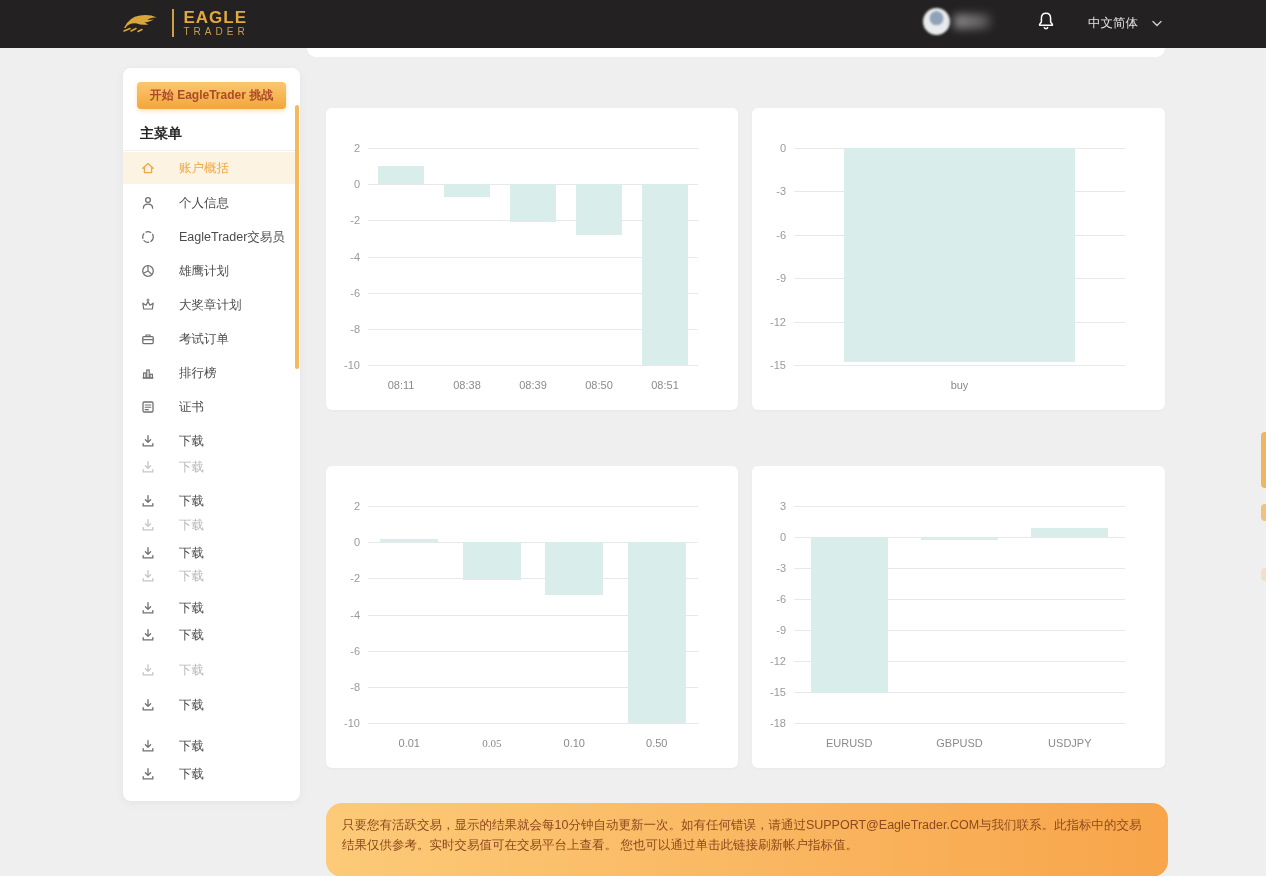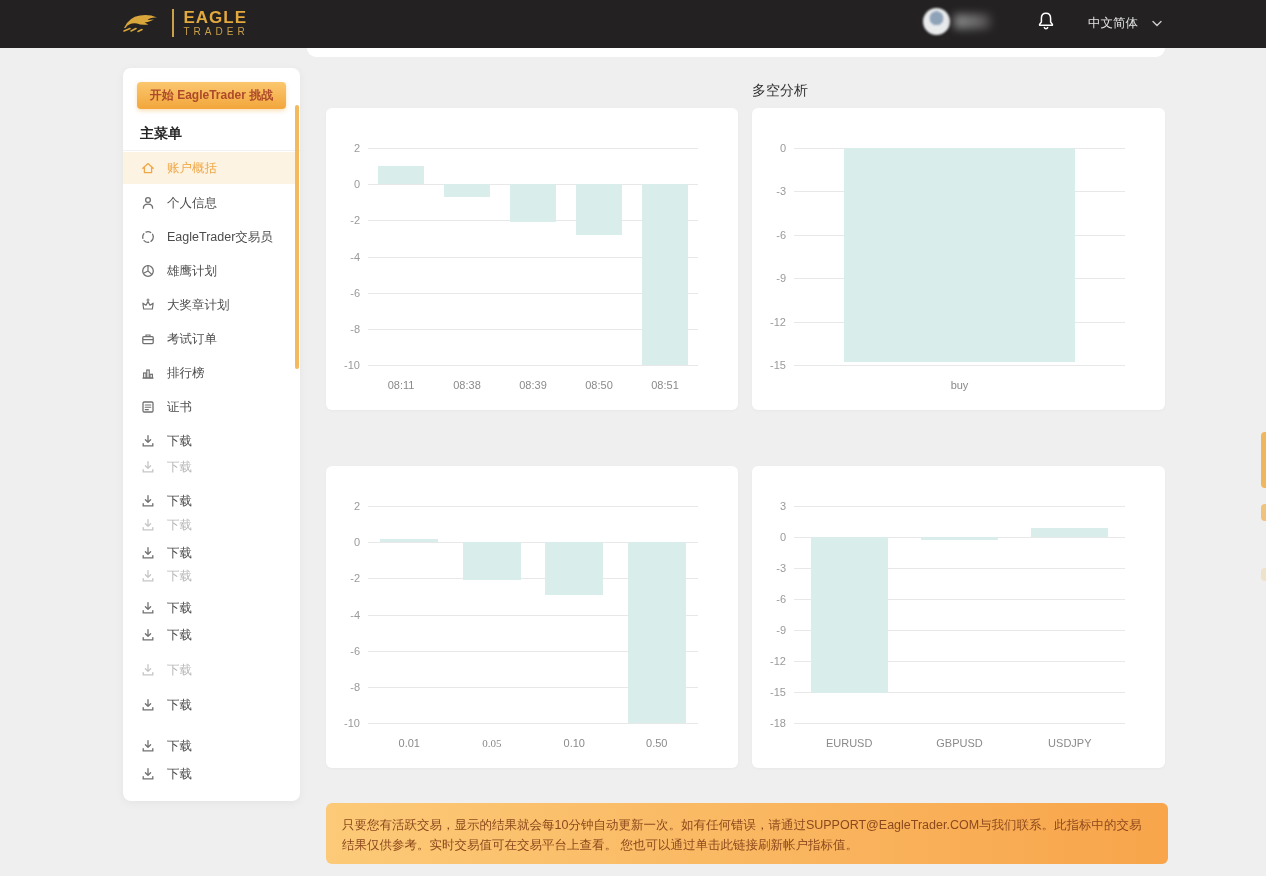--- a/index.html
+++ b/index.html
@@ -26,39 +26,39 @@
           border-radius:0 0 10px 10px; }
 
   
   .sidebar { position:absolute; left:123px; top:68px; width:177px; height:733px; background:#ffffff;
              border-radius:8px; box-shadow:0 2px 10px rgba(0,0,0,.05); }
   .cta-btn { position:absolute; left:14px; top:14px; width:149px; height:27px; border:none; border-radius:4px;
              background:linear-gradient(180deg,#fbc76f,#f2a63b); color:#ad4a2a; font-size:12px; font-weight:600;
              font-family:inherit; cursor:pointer; box-shadow:0 2px 4px rgba(242,166,59,.35); }
   .section-title { position:absolute; left:17px; top:57px; font-size:14px; font-weight:600; color:#262626; }
   .sidebar-divider { position:absolute; left:0; top:82px; width:100%; height:1px; background:#f1f1f1; }
-  .menu-item { position:absolute; left:0; width:172px; display:flex; align-items:center; gap:11px;
+  .menu-item { position:absolute; left:0; width:172px; display:flex; align-items:center; gap:23px;
                padding-left:17px; font-size:12.5px; color:#4c4c4c; cursor:pointer; }
   .menu-item.active { background:#fdf3e2; color:#f0a847; }
   .menu-item .mi-icon { display:flex; align-items:center; justify-content:center; width:16px; height:16px; }
   .menu-item.faded { opacity:.4; }
   .side-scrollbar { position:absolute; right:1px; top:37px; width:4px; height:264px; border-radius:2px; background:#f3b95d; }
 
   
   .chart-title { position:absolute; width:300px; font-size:14px; color:#2f2f2f; font-weight:500; }
   .chart-card { position:absolute; background:#ffffff; border-radius:6px; box-shadow:0 1px 3px rgba(0,0,0,.03); }
   .plot { position:absolute; left:42px; right:40px; top:40px; bottom:45px; }
   .gridline { position:absolute; left:0; right:0; height:1px; background:#e8e8e8; }
   .ytick { position:absolute; left:-38px; width:30px; text-align:right; transform:translateY(-50%);
            font-size:11px; color:#9a9a9a; }
   .xtick { position:absolute; bottom:-26px; text-align:center; font-size:11px; color:#8a8a8a; }
   .bar { position:absolute; }
 
   
-  .notice { position:absolute; left:326px; top:803px; width:842px; height:61px; border-radius:6px;
+  .notice { position:absolute; left:326px; top:803px; width:842px; height:74px; border-radius:16px;
             background:linear-gradient(90deg,#fcca78,#f8a54b); padding:12px 18px 0 16px; }
   .notice p { font-size:12.5px; line-height:1.62; color:#8d491c; font-weight:500; }
 
   
   .edge-btn { position:absolute; left:1261px; width:5px; background:#f0b65c; border-radius:4px 0 0 4px; }
 </style>
 </head>
 <body>
 
 <div class="screen">
@@ -309,21 +309,20 @@
         <div class="bar" style="left: 23%; width: 14%; top: 16.6667%; height: 5.83333%; background: rgb(217, 237, 234);"></div>
         <div class="xtick" style="left: 40%; width: 20%;">08:39</div>
         <div class="bar" style="left: 43%; width: 14%; top: 16.6667%; height: 17.5%; background: rgb(217, 237, 234);"></div>
         <div class="xtick" style="left: 60%; width: 20%;">08:50</div>
         <div class="bar" style="left: 63%; width: 14%; top: 16.6667%; height: 23.3333%; background: rgb(217, 237, 234);"></div>
         <div class="xtick" style="left: 80%; width: 20%;">08:51</div>
         <div class="bar" style="left: 83%; width: 14%; top: 16.6667%; height: 83.3333%; background: rgb(217, 237, 234);"></div>
       </div>
   </div>
 
-  <div class="chart-title" style="left:752px; top:82px;">多空分析</div>
   <div class="chart-card" style="left:752px; top:108px; width:413px; height:302px;">
     <div class="plot">
         <div class="gridline" style="top: 0%;"></div>
         <div class="ytick" style="top: 0%;">0</div>
         <div class="gridline" style="top: 20%;"></div>
         <div class="ytick" style="top: 20%;">-3</div>
         <div class="gridline" style="top: 40%;"></div>
         <div class="ytick" style="top: 40%;">-6</div>
         <div class="gridline" style="top: 60%;"></div>
         <div class="ytick" style="top: 60%;">-9</div>

